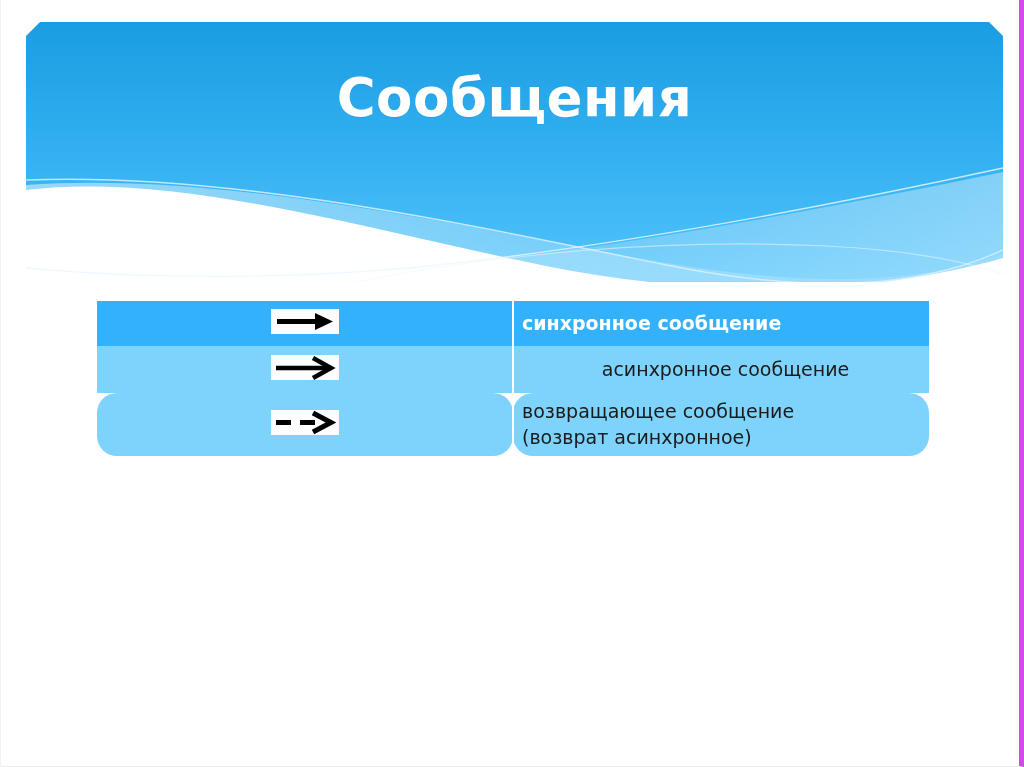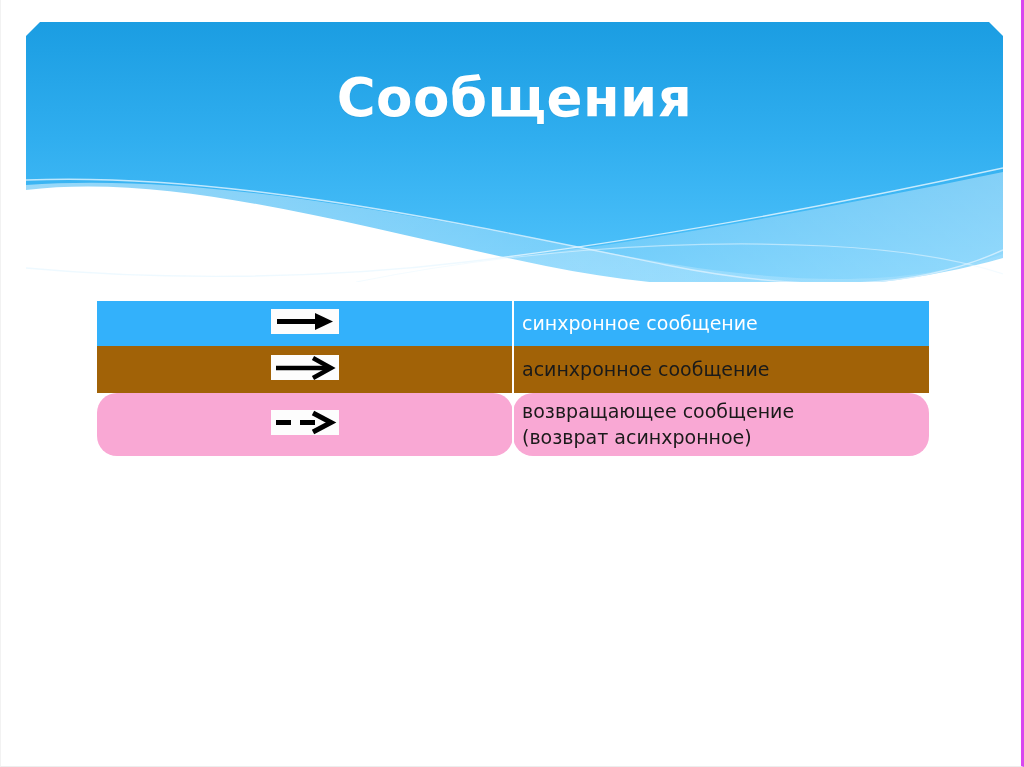--- a/index.html
+++ b/index.html
@@ -18,21 +18,21 @@
   
   #slide {
     position: absolute;
     left: 0;
     top: 0;
     width: 1024px;
     height: 767px;
     background: #ffffff;
     box-sizing: border-box;
     border-left: 1px solid #f2f2f2;
-    border-right: 3px solid #d946ef;
+    border-right: 5px solid #d946ef;
     border-bottom: 1px solid #ededed;
   }
 
   
   #title-banner {
     position: absolute;
     left: 25px;
     top: 22px;
     width: 977px;
     height: 260px;
@@ -78,40 +78,40 @@
   }
   #legend-table td {
     padding: 0;
     vertical-align: middle;
     border: none;
   }
   .col-symbol { width: 416px; }
   .col-label  { width: 416px; }
 
   .row-header td { background: #33b1fb; }
-  .row-alt td    { background: #a16207; }
-  .row-plain td  { background: #f9a8d4; border-radius: 20px; }
+  .row-alt td    { background: #7dd3fc; text-align: center; }
+  .row-plain td  { background: #7dd3fc; border-radius: 20px; }
 
   .cell-symbol {
     height: 100%;
     text-align: center;
     position: relative;
   }
   .cell-label {
     color: #1a1a1a;
     font-family: "DejaVu Sans", sans-serif;
     font-size: 19px;
     line-height: 1.32;
     padding: 6px 0 6px 8px !important;
     border-left: 2px solid #ffffff !important;
     box-sizing: border-box;
   }
   .row-header .cell-label {
     color: #ffffff;
-    font-weight: normal;
+    font-weight: bold;
   }
   .row-alt td,
   .row-plain td {
     border-top: 2px solid #ffffff;
   }
 
   .symbol-box {
     display: inline-block;
     background: #fdfdfd;
     width: 68px;

